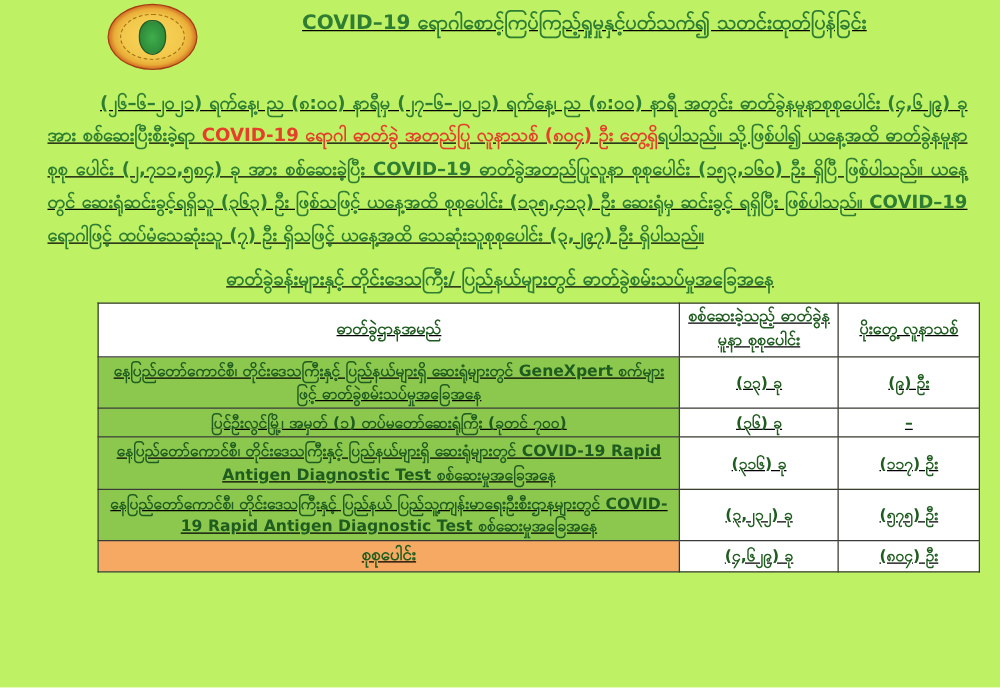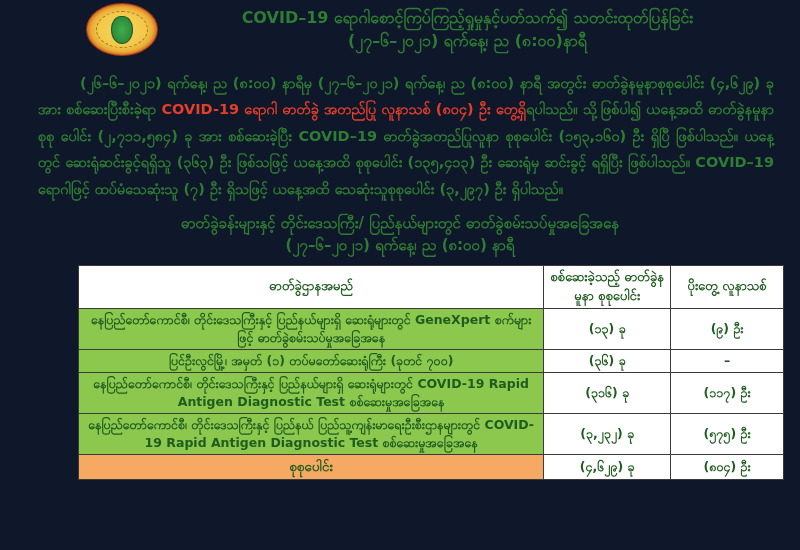--- a/index.html
+++ b/index.html
@@ -1,21 +1,22 @@
 <!DOCTYPE html>
 <html><head>
 <meta charset="utf-8">
 <style>
   html,body{margin:0;padding:0;background:#ffffff;}
   .page{
     position:relative;
     width:800px;height:550px;
-    background:#0f172a;
+    background:#bef264;
     font-family:"DejaVu Sans",sans-serif;
     overflow:hidden;
+    text-decoration:underline;
   }
   
   .header{position:relative;padding-top:6px;min-height:56px;}
   .logo{
     position:absolute;left:86px;top:3px;width:72px;height:53px;
     border-radius:50%;
     background:radial-gradient(ellipse at center,#f7d55b 0%,#f2c84b 48%,#e9ad37 62%,#c8581f 74%,#e0912c 85%,#b5451d 100%);
     border:1px solid #a63a12;
     box-sizing:border-box;
   }
@@ -78,29 +79,27 @@
 
 <div class="page">
 
   <div class="header">
     <div class="logo">
       <div class="logo-inner-ring"></div>
       <div class="logo-emblem"></div>
     </div>
     <div class="title-block">
       <div>COVID–19 ရောဂါစောင့်ကြပ်ကြည့်ရှုမှုနှင့်ပတ်သက်၍ သတင်းထုတ်ပြန်ခြင်း</div>
-      <div>(၂၇–၆–၂၀၂၁) ရက်နေ့၊ ည (၈:၀၀)နာရီ</div>
     </div>
   </div>
 
   <div class="body-paragraph"><span class="seg-green">(၂၆–၆–၂၀၂၁) ရက်နေ့၊ ည (၈:၀၀) နာရီမှ (၂၇–၆–၂၀၂၁) ရက်နေ့၊ ည (၈:၀၀) နာရီ အတွင်း ဓာတ်ခွဲနမူနာစုစုပေါင်း (၄,၆၂၉) ခုအား စစ်ဆေးပြီးစီးခဲ့ရာ </span><span class="seg-red">COVID-19 ရောဂါ ဓာတ်ခွဲ အတည်ပြု လူနာသစ် (၈၀၄) ဦး တွေ့ရှိ</span><span class="seg-green">ရပါသည်။ သို့ဖြစ်ပါ၍ ယနေ့အထိ ဓာတ်ခွဲနမူနာ စုစု ပေါင်း (၂,၇၁၁,၅၈၄) ခု အား စစ်ဆေးခဲ့ပြီး COVID–19 ဓာတ်ခွဲအတည်ပြုလူနာ စုစုပေါင်း (၁၅၃,၁၆၀) ဦး ရှိပြီ ဖြစ်ပါသည်။ ယနေ့တွင် ဆေးရုံဆင်းခွင့်ရရှိသူ (၃၆၃) ဦး ဖြစ်သဖြင့် ယနေ့အထိ စုစုပေါင်း (၁၃၅,၄၁၃) ဦး ဆေးရုံမှ ဆင်းခွင့် ရရှိပြီး ဖြစ်ပါသည်။ COVID–19 ရောဂါဖြင့် ထပ်မံသေဆုံးသူ (၇) ဦး ရှိသဖြင့် ယနေ့အထိ သေဆုံးသူစုစုပေါင်း (၃,၂၉၇) ဦး ရှိပါသည်။</span></div>
 
   <div class="table-heading">
     <div>ဓာတ်ခွဲခန်းများနှင့် တိုင်းဒေသကြီး/ ပြည်နယ်များတွင် ဓာတ်ခွဲစမ်းသပ်မှုအခြေအနေ</div>
-    <div>(၂၇–၆–၂၀၂၁) ရက်နေ့၊ ည (၈:၀၀) နာရီ</div>
   </div>
 
   <table class="lab-table">
     <colgroup>
         <col class="c1">
         <col class="c2">
         <col class="c3">
       </colgroup>
     <thead>
       <tr>

